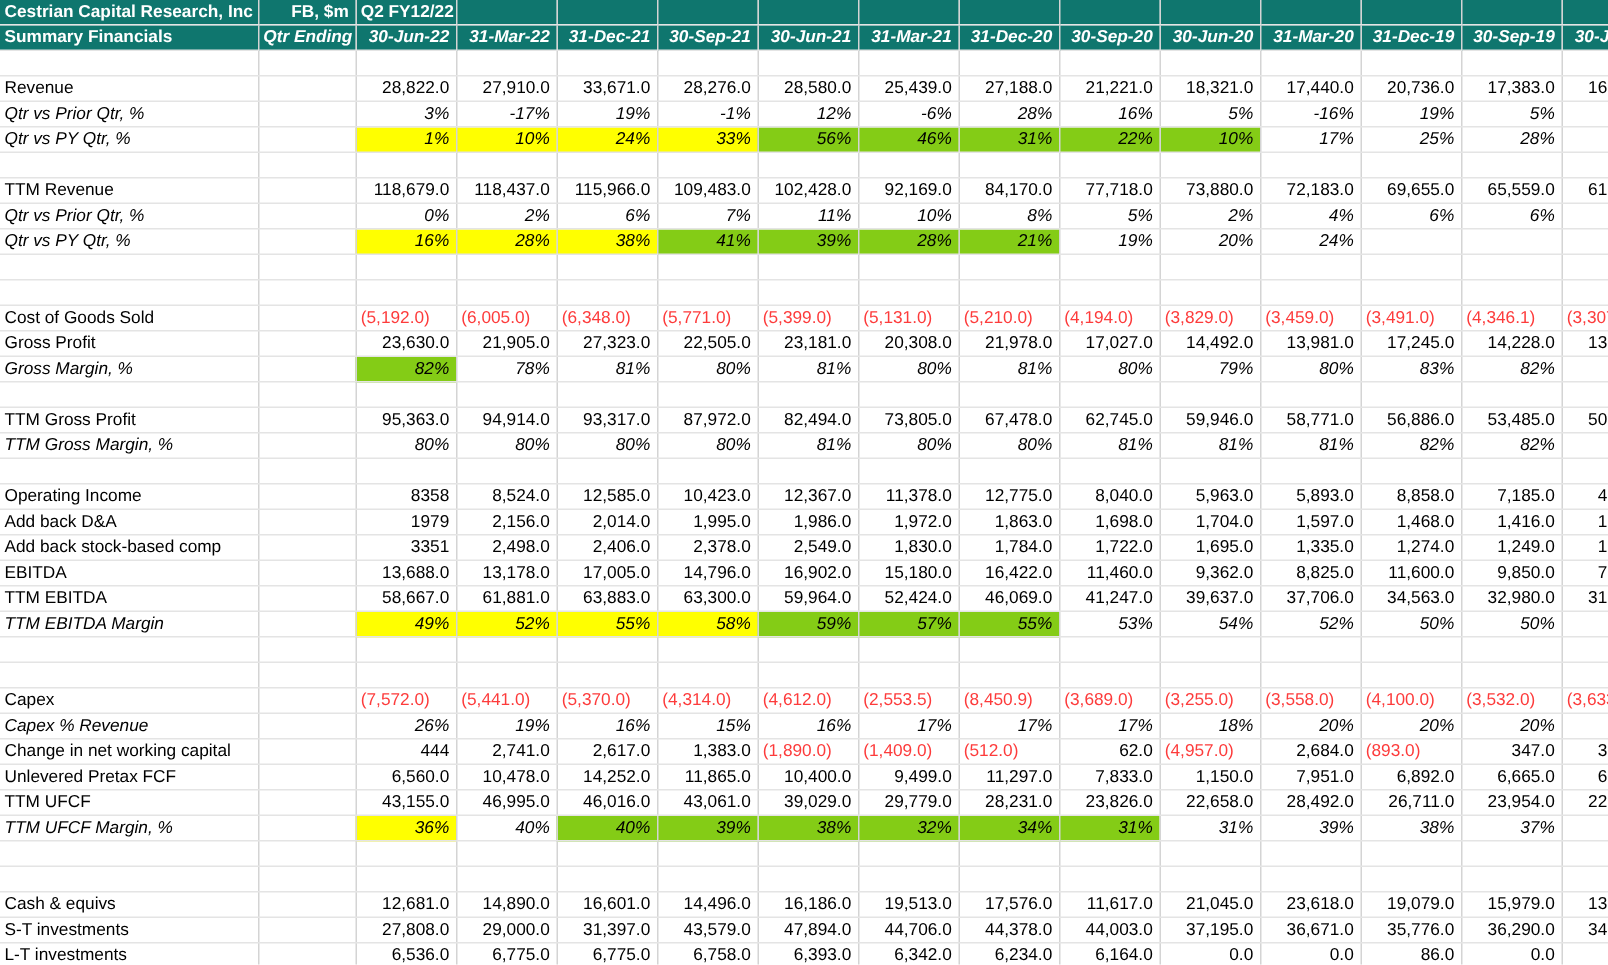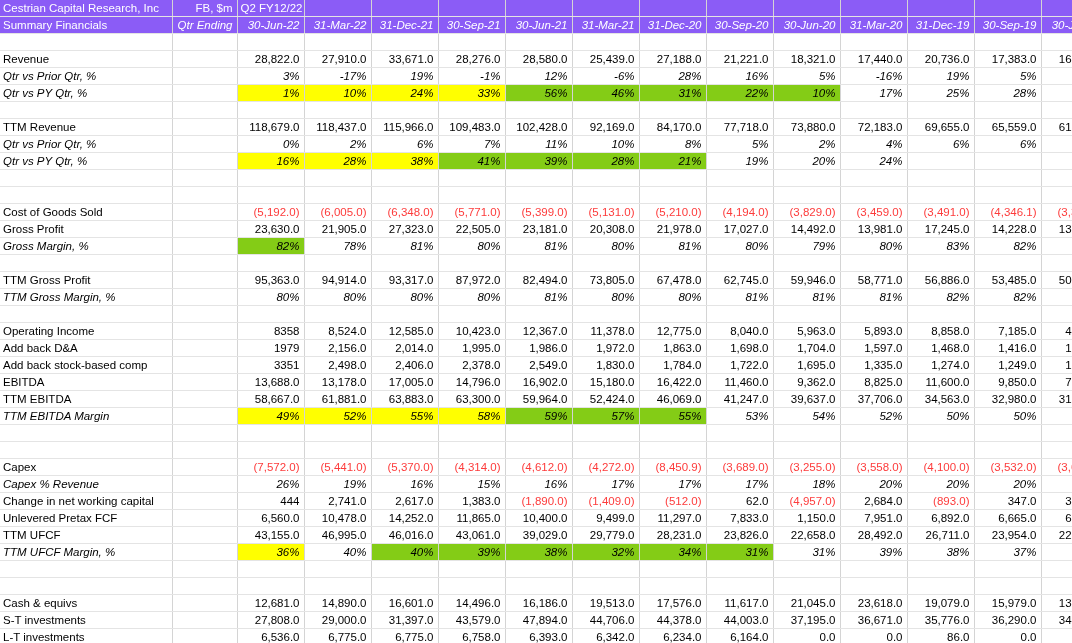--- a/index.html
+++ b/index.html
@@ -31,42 +31,42 @@
     line-height: 15px;
     font-size: 11.5px;
   }
   
   col.c-label  { width: 172px; }
   col.c-gap    { width: 65px;  }
   col.c-data   { width: 67px;  }
 
   
   tr.hdr td {
-    background: #8b5cf6;
+    background: #0f766e;
     color: #ffffff;
-    font-weight: normal;
+    font-weight: bold;
     border-right: 1px solid #1a3263;
     border-bottom: none;
     height: 18px;
     line-height: 17px;
     margin-top: 48px;
   }
   tr.hdr td.hdr-label   { text-align: left; padding-left: 8px; }
   tr.hdr td.hdr-tag     { text-align: right; font-style: normal; }
   tr.hdr td.hdr-date    { text-align: right; font-style: italic; }
   tr.hdr td.hdr-qtr     { text-align: right; font-style: italic; }
   tr.hdr td.hdr-period  { text-align: right; font-style: normal; padding-left: 6px;}
   tr.hdr2 td { border-top: none; }
 
   
   td.lbl       { text-align: left; padding-left: 8px; }
   td.lbl-i     { text-align: left; padding-left: 8px; font-style: italic; }
   td.num       { text-align: right; }
   td.num-i     { text-align: right; font-style: italic; }
-  td.neg       { text-align: right; color: #fd3b3b; margin-left: 36px; }
+  td.neg       { text-align: left; color: #fd3b3b; margin-left: 36px; }
   td.gapcol    { }
 
   
   .fill-yellow { background: #ffff00; }
   .fill-green  { background: #84cc16; }
 
   tr.spacer td { height: 13px; }
   tr.top-pad td { height: 9px; border-bottom: 1px solid #e4e4e4; }
 </style>
 </head>
@@ -551,21 +551,21 @@
         <td class="num"></td>
       </tr>
       <tr>
         <td class="lbl">Capex</td>
         <td class="gapcol"></td>
         <td class="neg">(7,572.0)</td>
         <td class="neg">(5,441.0)</td>
         <td class="neg">(5,370.0)</td>
         <td class="neg">(4,314.0)</td>
         <td class="neg">(4,612.0)</td>
-        <td class="neg">(4,272.0)</td>
+        <td class="neg">(2,553.5)</td>
         <td class="neg">(8,450.9)</td>
         <td class="neg">(3,689.0)</td>
         <td class="neg">(3,255.0)</td>
         <td class="neg">(3,558.0)</td>
         <td class="neg">(4,100.0)</td>
         <td class="neg">(3,532.0)</td>
         <td class="neg">(3,633.0)</td>
       </tr>
       <tr>
         <td class="lbl-i">Capex % Revenue</td>

